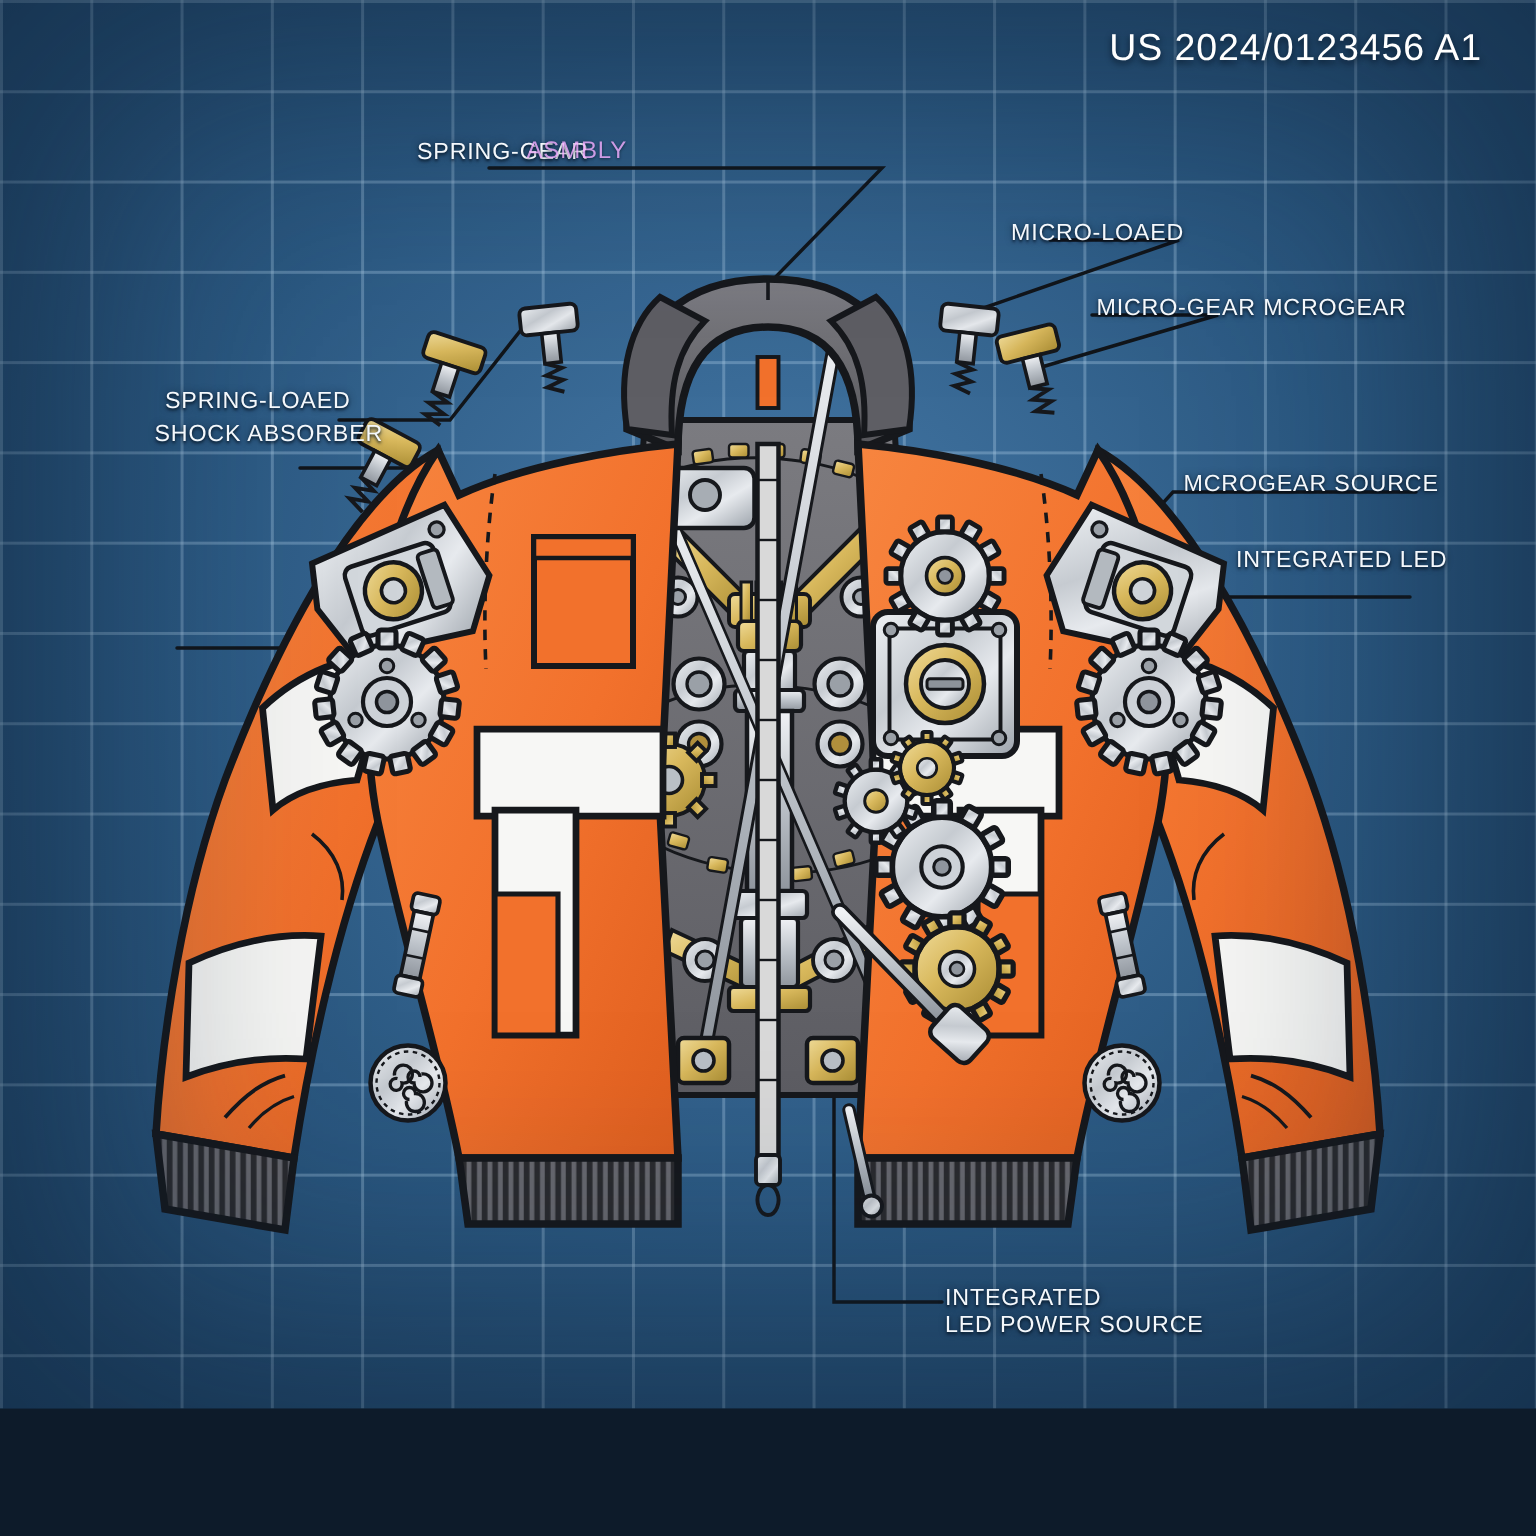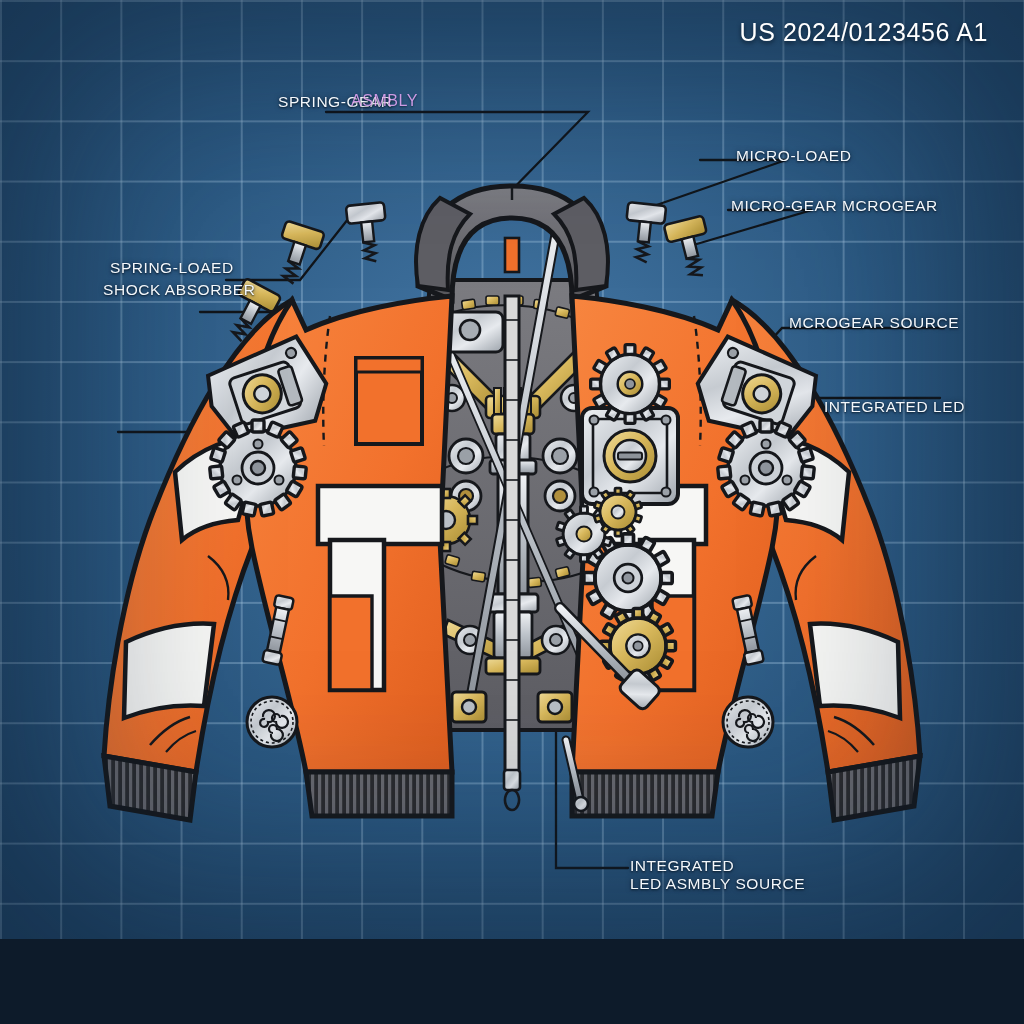--- a/index.html
+++ b/index.html
@@ -517,25 +517,25 @@
     </g>
   </svg>
 
   <div id="vig"></div>
 
   <div class="pnum">US 2024/0123456 A1</div>
 
   <div class="lbl" style="left:278px;top:92px;">SPRING-GEAR</div>
   <div class="ghost" style="left:351px;top:92px;">ASMBLY</div>
 
-  <div class="lbl" style="left:736px;top:146px;text-align:right;">MICRO-LOAED</div>
+  <div class="lbl" style="left:674px;top:146px;text-align:right;">MICRO-LOAED</div>
   <div class="lbl" style="left:731px;top:196px;">MICRO-GEAR MCROGEAR</div>
 
   <div class="lbl" style="left:110px;top:258px;text-align:center;">SPRING-LOAED</div>
   <div class="lbl" style="left:103px;top:280px;">SHOCK ABSORBER</div>
 
   <div class="lbl" style="left:789px;top:313px;">MCROGEAR SOURCE</div>
-  <div class="lbl" style="left:824px;top:397px;">INTEGRATED LED</div>
+  <div class="lbl" style="left:824px;top:364px;">INTEGRATED LED</div>
 
   <div class="lbl" style="left:630px;top:856px;">INTEGRATED</div>
-  <div class="lbl" style="left:630px;top:874px;">LED ASMBLY SOURCE</div>
+  <div class="lbl" style="left:630px;top:874px;">LED POWER SOURCE</div>
 
 </div>
 
 </body></html>

